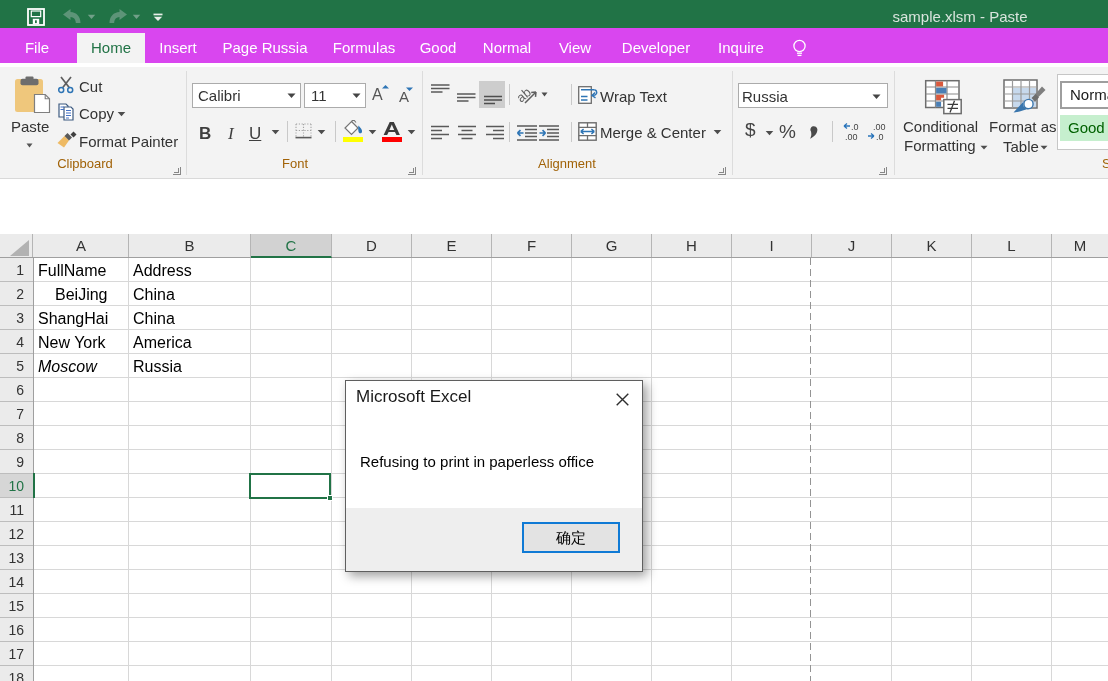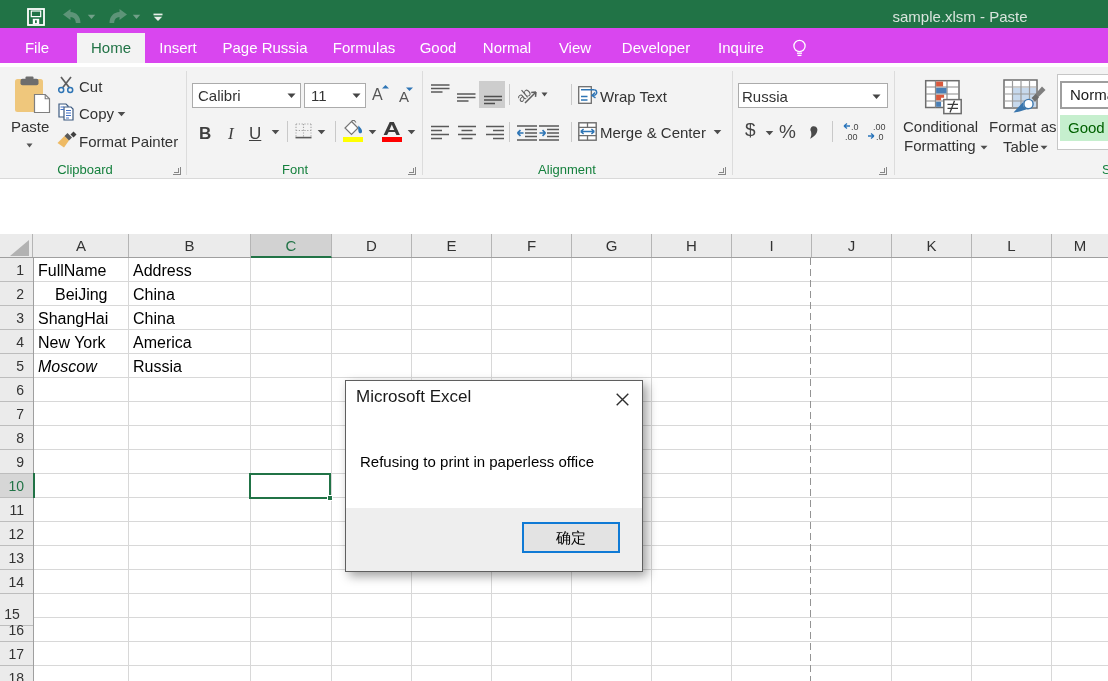--- a/index.html
+++ b/index.html
@@ -12,21 +12,21 @@
   #title-text { position:absolute; left:880px; top:8px; width:160px; text-align:center; color:#d9e4dd; font-size:15px; }
 
   
   #tabbar { position:absolute; left:0; top:28px; width:1108px; height:35px; background:#d946ef; }
   .tab { position:absolute; top:5px; height:30px; line-height:30px; color:#fff; font-size:15px; text-align:center; }
   #tab-home { position:absolute; left:77px; top:5px; width:68px; height:30px; background:#f3f3f3; color:#217346; font-size:15px; text-align:center; line-height:30px; }
 
   
   #ribbon { position:absolute; left:0; top:67px; width:1108px; height:112px; background:#f3f3f3; border-bottom:1px solid #d9d9d9; overflow:hidden; }
   .gsep { position:absolute; top:4px; height:104px; width:1px; background:#dcdcdc; }
-  .glabel { position:absolute; top:95px; height:18px; font-size:13px; color:#15803d; text-align:center; }
+  .glabel { position:absolute; top:89px; height:18px; font-size:13px; color:#a16207; text-align:center; }
   .launcher { position:absolute; top:100px; width:8px; height:8px; border-right:1px solid #878787; border-bottom:1px solid #878787; }
   .launcher:after { content:""; position:absolute; right:1px; bottom:1px; width:4px; height:4px; border-right:1.5px solid #878787; border-bottom:1.5px solid #878787; }
   .rbtn-text { font-size:15px; color:#333; }
 
   
   #fbar { position:absolute; left:0; top:179px; width:1108px; height:55px; background:#e6e6e6; }
   .fwhite { position:absolute; background:#fff; border:1px solid #d6d6d6; }
 
   
   #grid { position:absolute; left:0; top:234px; width:1108px; height:447px; background:#fff; }
@@ -361,21 +361,21 @@
       <div class="rh" style="top:96px;">5</div>
       <div class="rh" style="top:120px;">6</div>
       <div class="rh" style="top:144px;">7</div>
       <div class="rh" style="top:168px;">8</div>
       <div class="rh" style="top:192px;">9</div>
       <div class="rh" style="top:216px;background:#d6d6d6;color:#217346;">10</div>
       <div class="rh" style="top:240px;">11</div>
       <div class="rh" style="top:264px;">12</div>
       <div class="rh" style="top:288px;">13</div>
       <div class="rh" style="top:312px;">14</div>
-      <div class="rh" style="top:344px;text-align:center;">15</div>
+      <div class="rh" style="top:336px;">15</div>
       <div class="rh" style="top:360px;">16</div>
       <div class="rh" style="top:384px;">17</div>
       <div class="rh" style="top:408px;">18</div>
     </div>
   </div>
 
   <div id="dialog">
     <div id="dlg-title">Microsoft Excel</div>
     <svg class="abs" style="left:270px;top:12px;" width="13" height="13" viewBox="0 0 13 13">
         <path d="M0.7 0.7 L12.3 12.3 M12.3 0.7 L0.7 12.3" stroke="#2e2e2e" stroke-width="1.4" fill="none"></path>

